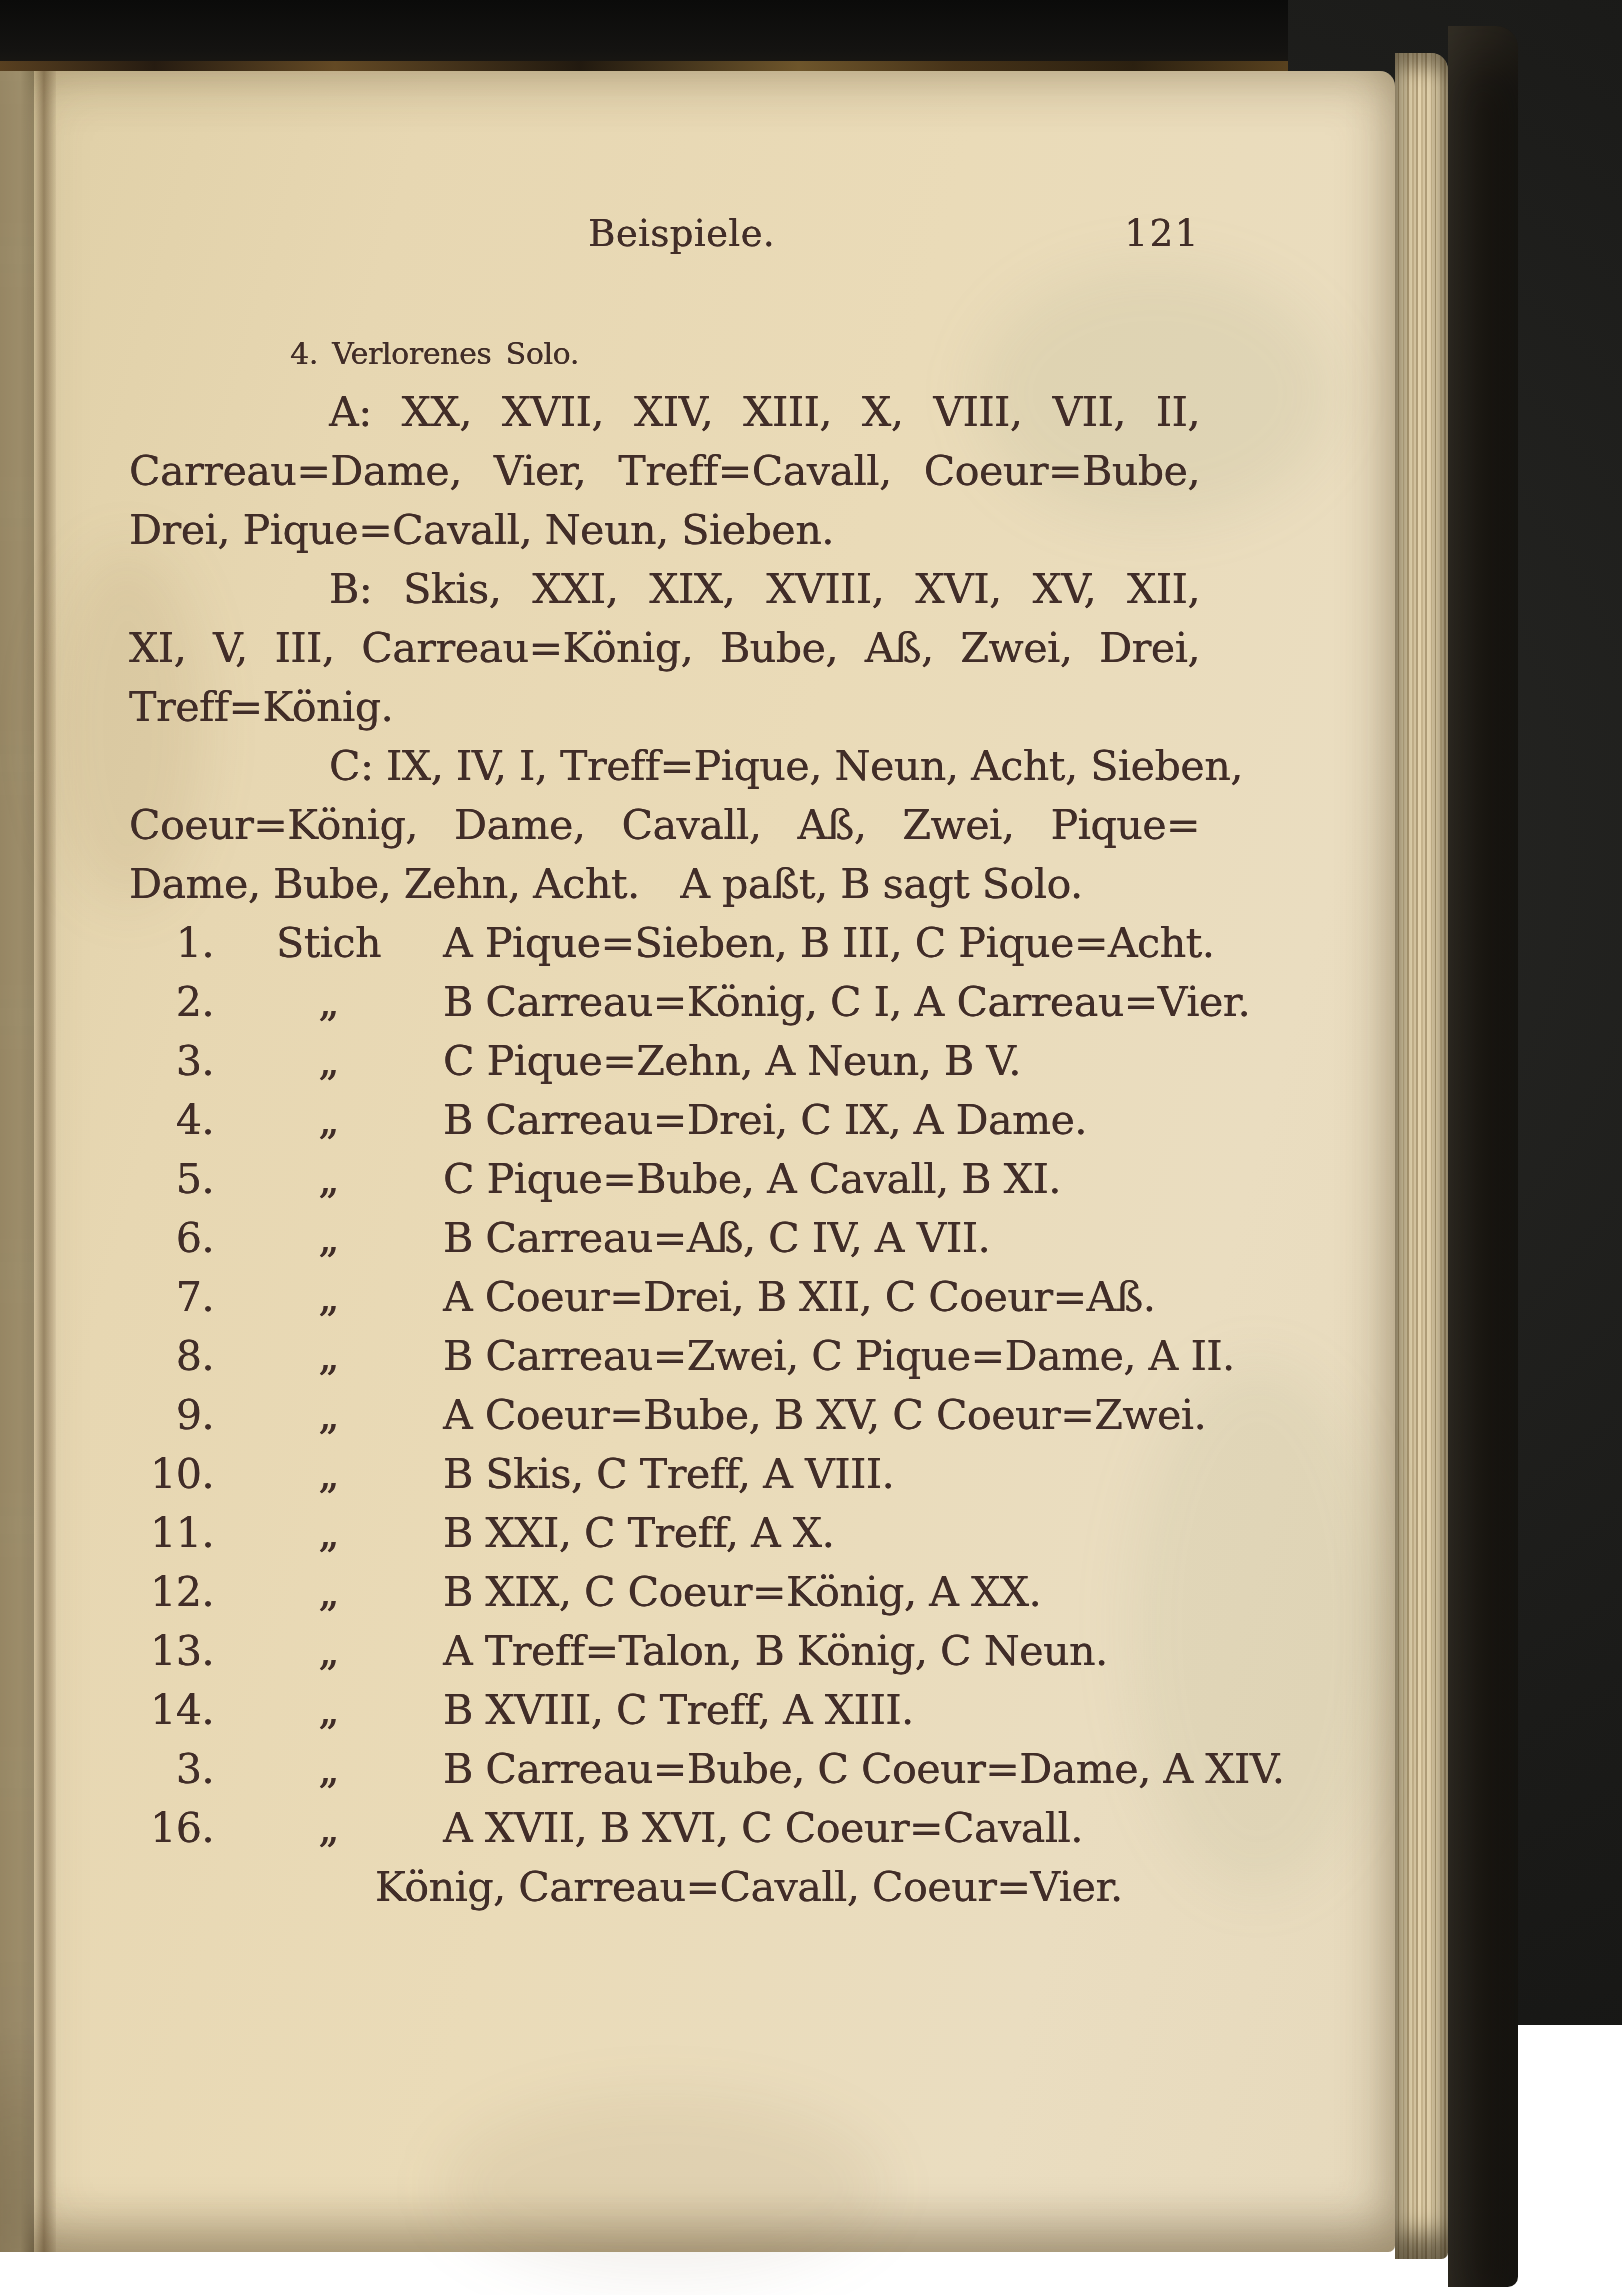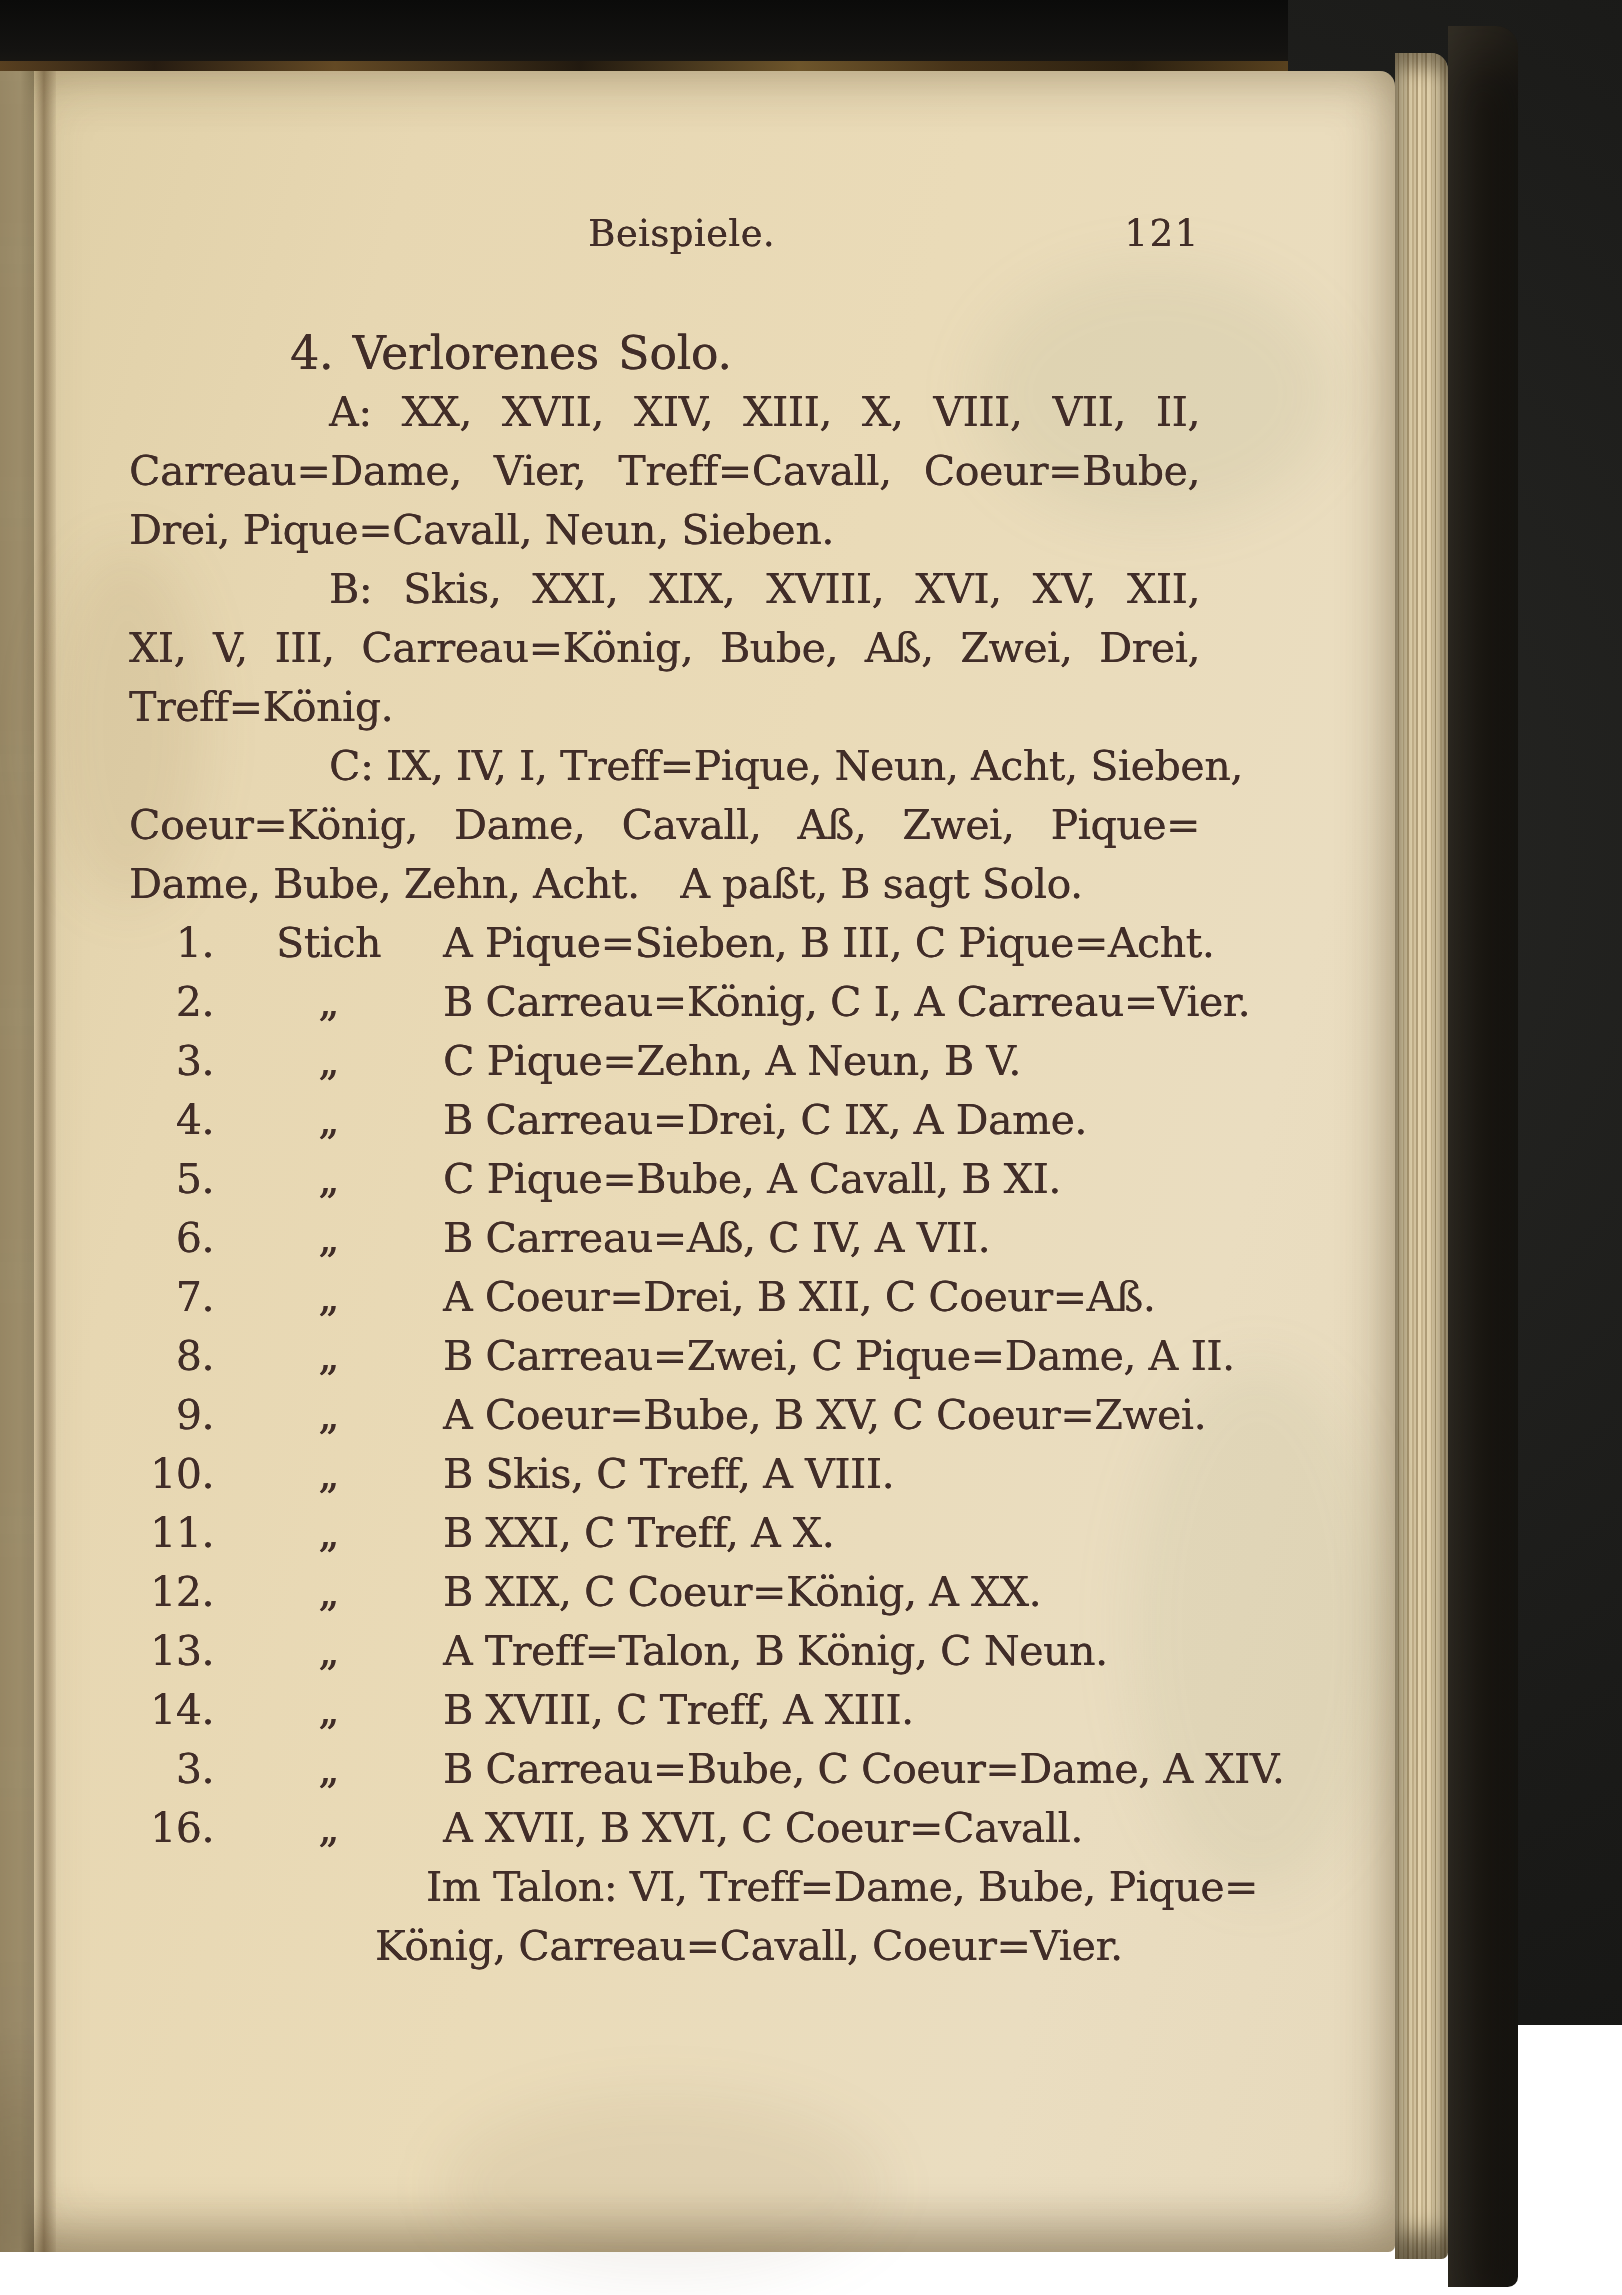--- a/index.html
+++ b/index.html
@@ -45,21 +45,21 @@
 
   
   .ink{color:#412d28;text-shadow:0.3px 0 0 currentColor;}
   .running-header{position:absolute;left:129px;top:141px;width:1071px;height:51px;
     font-size:37px;letter-spacing:0.4px;}
   .header-title{position:absolute;left:0;right:0;text-align:center;padding-left:34px;}
   .header-number{position:absolute;right:0;top:0;letter-spacing:1.7px;margin-left:16px;}
 
   .content{position:absolute;left:129px;top:253px;width:1071px;font-size:41px;letter-spacing:-0.4px;}
   .line{height:59px;line-height:59px;white-space:nowrap;}
-  .heading{font-size:46px;padding-left:161px;word-spacing:5.1px;}
+  .heading{font-size:30px;padding-left:161px;word-spacing:5.1px;}
   .indent{padding-left:200px;text-align:justify;text-align-last:justify;}
   .fill{text-align:justify;text-align-last:justify;}
 
   .trick-row{display:flex;height:59px;line-height:59px;white-space:nowrap;}
   .t-num{width:85px;text-align:right;flex:none;}
   .t-mark{width:229px;text-align:center;flex:none;}
   .t-play{flex:none;}
 
   .talon1{padding-left:297px;}
   .talon2{padding-left:246px;}
@@ -181,19 +181,18 @@
           <span class="t-play">B Carreau=Bube, C Coeur=Dame, A XIV.</span>
         </div>
         <div class="trick-row">
           <span class="t-num">16.</span>
           <span class="t-mark">„</span>
           <span class="t-play">A XVII, B XVI, C Coeur=Cavall.</span>
         </div>
       </div>
 
       <div>
-        <div class="line talon1">Im Talon: VI, Treff=Dame, Bube, Pique=</div>
         <div class="line talon2">König, Carreau=Cavall, Coeur=Vier.</div>
       </div>
     </div>
   </div>
 </div>
 
 
 </body></html>

